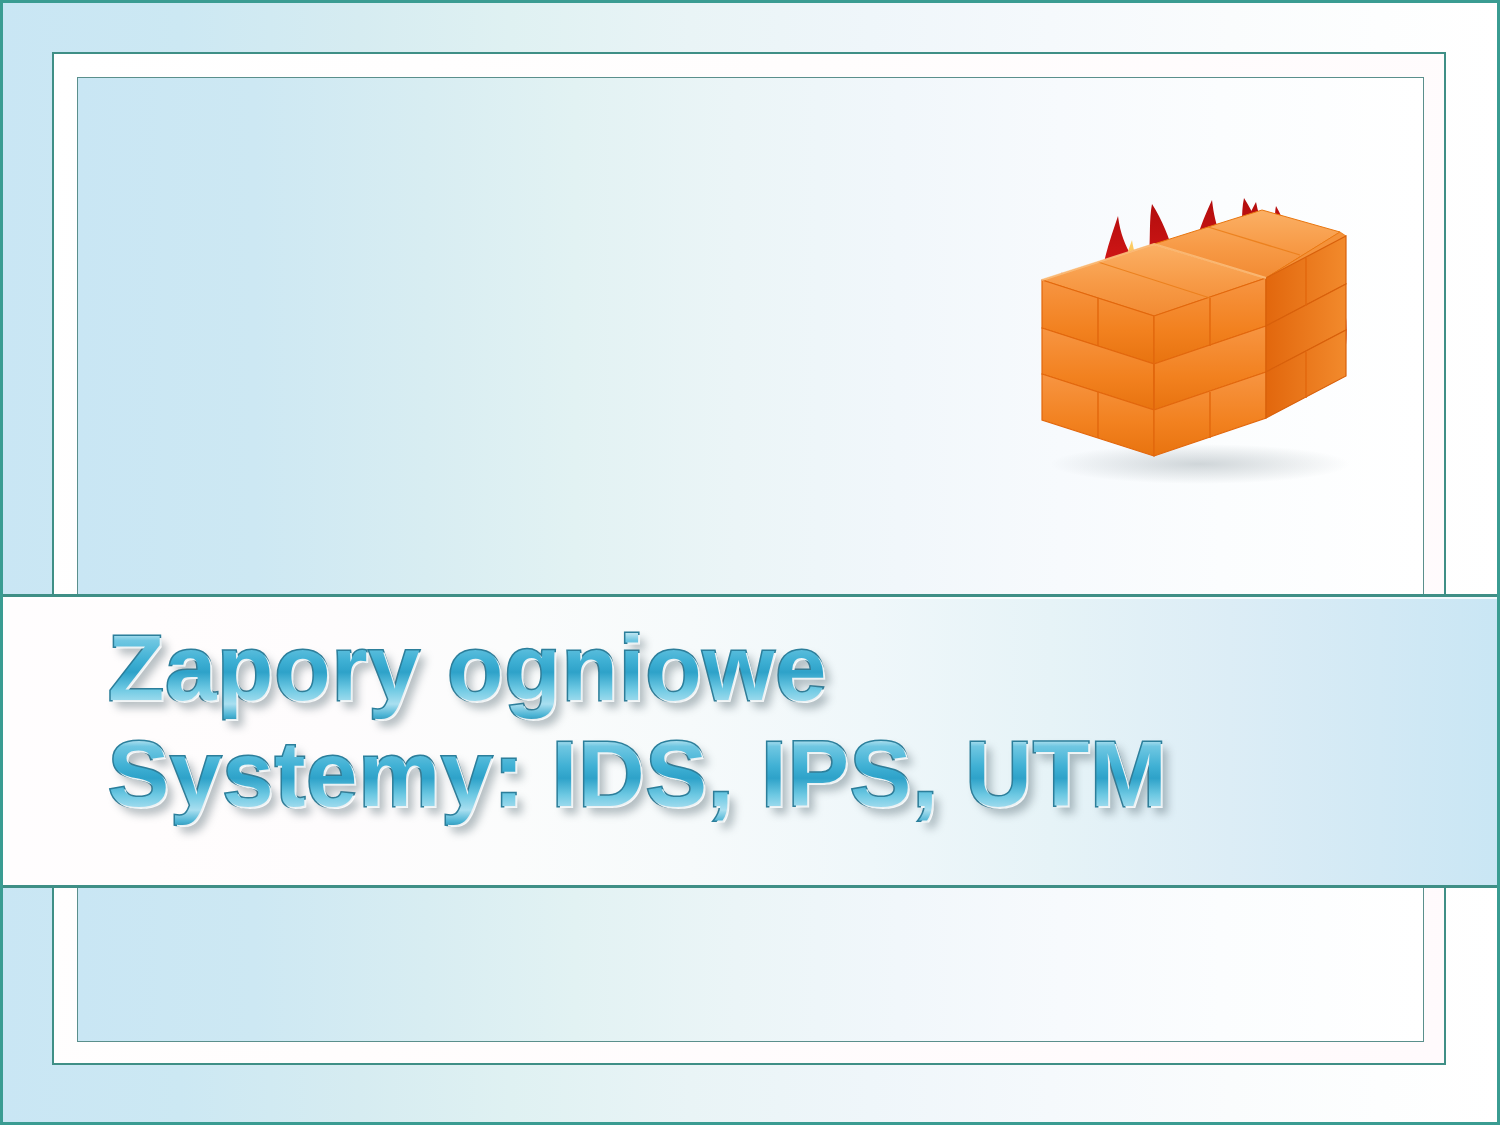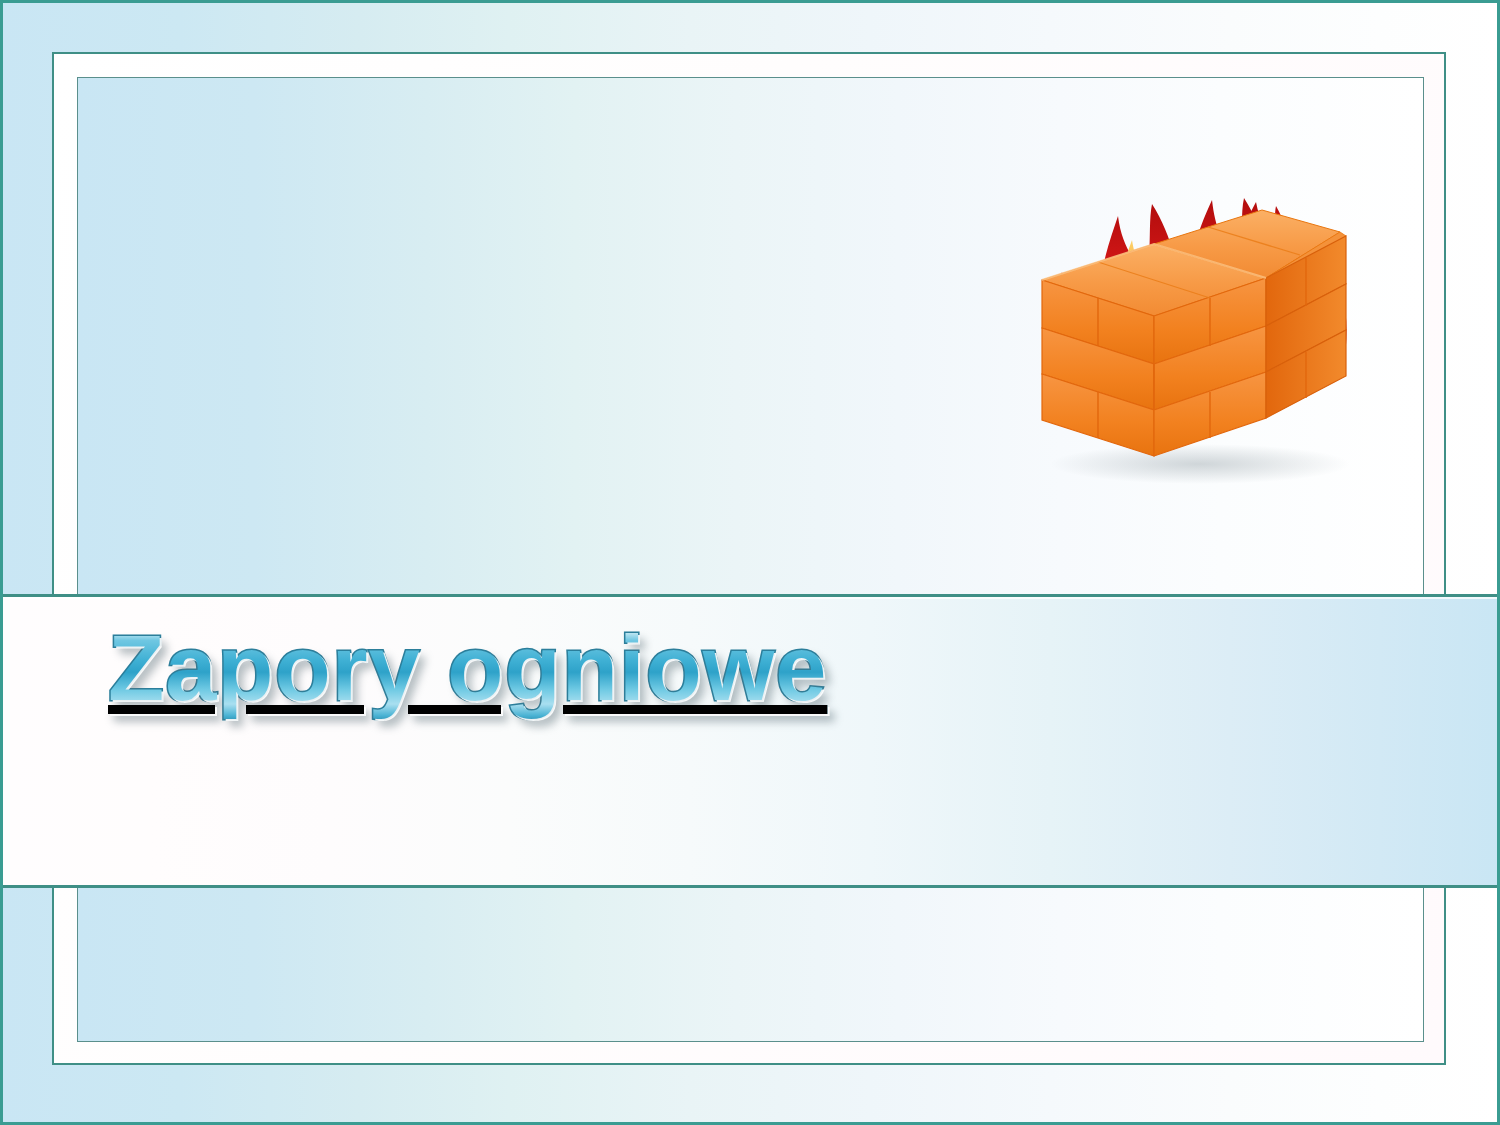--- a/index.html
+++ b/index.html
@@ -147,21 +147,20 @@
     background-clip: text;
     color: transparent;
     -webkit-text-fill-color: transparent;
     filter:
       drop-shadow(2px 2px 0px rgba(255,255,255,0.9))
       drop-shadow(5px 6px 4px rgba(90,110,120,0.45));
   }
   
   .title-line-wrap {
     position: relative;
-    text-decoration: underline;
   }
   .title-stroke {
     position: absolute;
     left: 0; top: 0;
     font-family: "Liberation Sans", sans-serif;
     font-weight: bold;
     font-size: 92px;
     line-height: 106px;
     letter-spacing: 1px;
     white-space: nowrap;
@@ -291,19 +290,23 @@
   </div>
 
   <div class="title-band">
     <div class="title-block">
 
       <div class="title-line-wrap">
         <div class="title-stroke">Zapory ogniowe</div>
         <div class="title-line">Zapory ogniowe</div>
       </div>
 
+      <div class="title-line-wrap">
+        <div class="title-stroke">Systemy: IDS, IPS, UTM</div>
+        <div class="title-line">Systemy: IDS, IPS, UTM</div>
+      </div>
 
     </div>
   </div>
 
   <div class="outer-rule"></div>
 
 </div>
 
 </body></html>

